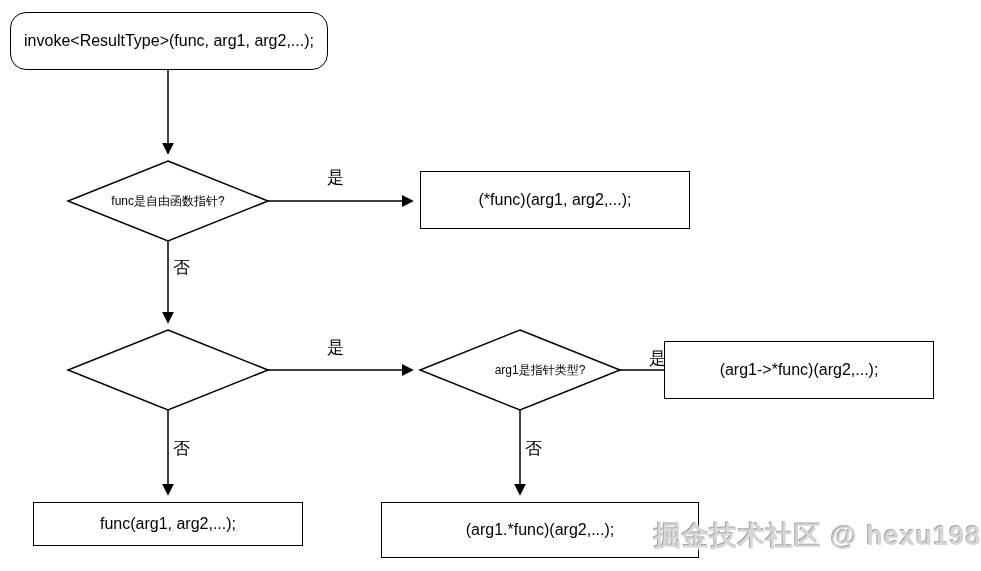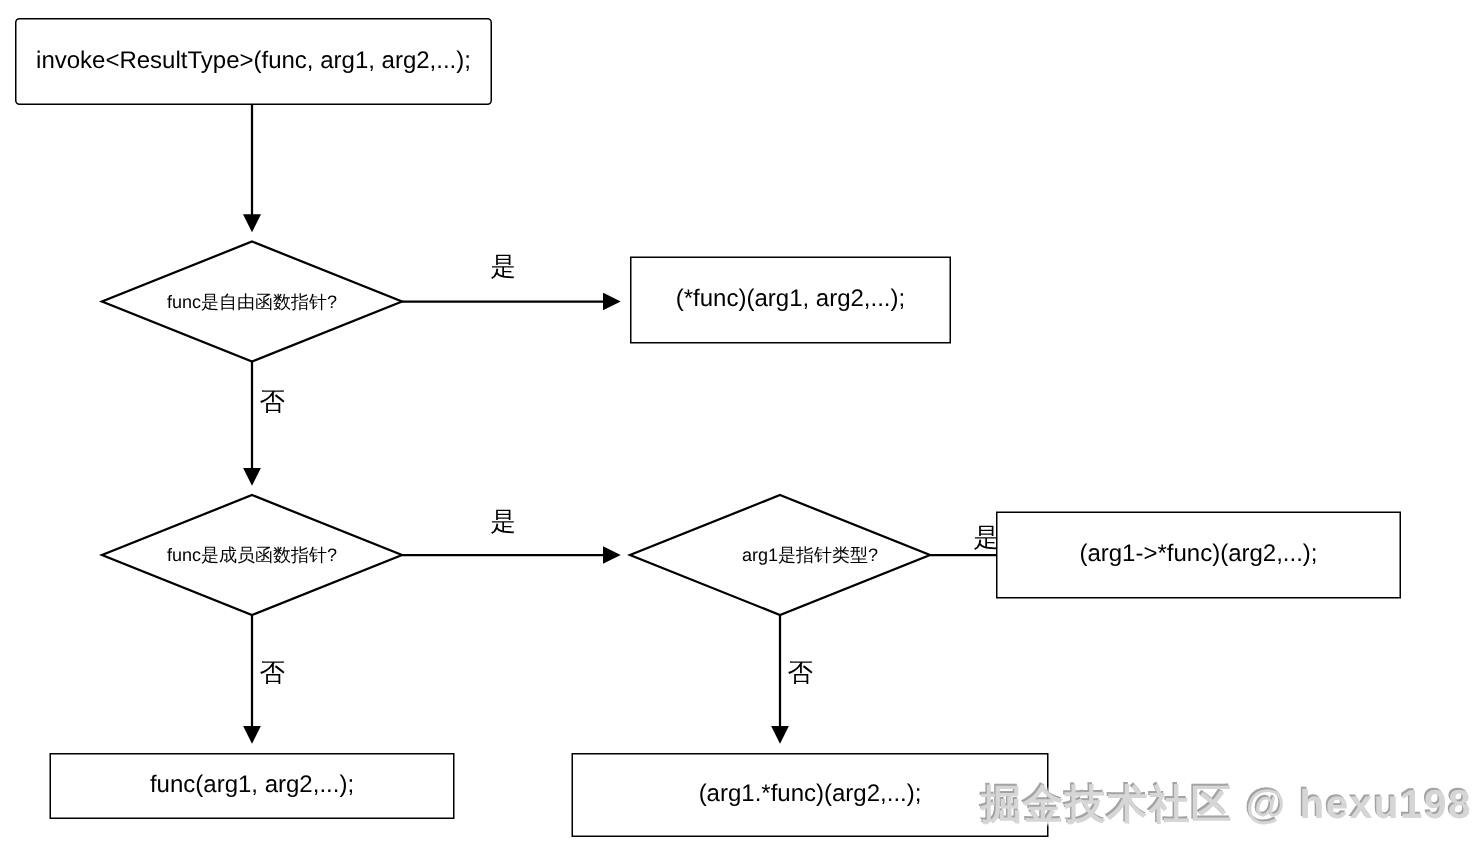--- a/index.html
+++ b/index.html
@@ -25,21 +25,21 @@
     display: flex;
     align-items: center;
     justify-content: center;
     text-align: center;
     background: #ffffff;
     border: 1.5px solid #000000;
     font-size: 16px;
     line-height: 1.2;
     white-space: nowrap;
   }
-  .node.rounded { border-radius: 3px; }
+  .node.rounded { border-radius: 16px; }
 
   .diamond-label {
     position: absolute;
     display: flex;
     align-items: center;
     justify-content: center;
     text-align: center;
     font-size: 12px;
     white-space: nowrap;
     pointer-events: none;
@@ -59,21 +59,21 @@
     font-size: 27px;
     font-weight: bold;
     letter-spacing: 1px;
     white-space: nowrap;
     color: #d6d6d6;
     text-shadow: -1px -1px 0 #a3a3a3, 2px 2px 2px #ffffff;
   }
 
   
   #start-node      { left: 10px;  top: 12px;  width: 318px; height: 58px; }
-  #result-deref    { left: 420px; top: 171px; width: 214px; height: 58px; }
+  #result-deref    { left: 420px; top: 171px; width: 270px; height: 58px; }
   #result-arrow    { left: 664px; top: 341px; width: 270px; height: 58px; }
   #result-plain    { left: 33px;  top: 502px; width: 270px; height: 44px; }
   #result-dot      { left: 381px; top: 502px; width: 318px; height: 56px; }
 
   #d1-label { left: 68px;  top: 181px; width: 200px; height: 40px; }
   #d2-label { left: 68px;  top: 350px; width: 200px; height: 40px; }
   #d3-label { left: 440px; top: 350px; width: 200px; height: 40px; }
 
   #yes-1 { left: 327px; top: 166px; }
   #no-1  { left: 173px; top: 256px; }
@@ -107,23 +107,20 @@
     <polygon points="520,330 620,370 520,410 420,370" fill="#ffffff" stroke="#000000" stroke-width="1.5"></polygon>
   </svg>
 
   <div id="start-node" class="node rounded">
     <span>invoke&lt;ResultType&gt;(func, arg1, arg2,...);</span>
   </div>
 
   <div id="d1-label" class="diamond-label">
     <span>func是自由函数指针?</span>
   </div>
-  <div id="d2-label" class="diamond-label">
-    <span>func是成员函数指针?</span>
-  </div>
   <div id="d3-label" class="diamond-label">
     <span>arg1是指针类型?</span>
   </div>
 
   <div id="result-deref" class="node">
     <span>(*func)(arg1, arg2,...);</span>
   </div>
   <div id="result-arrow" class="node">
     <span>(arg1-&gt;*func)(arg2,...);</span>
   </div>

